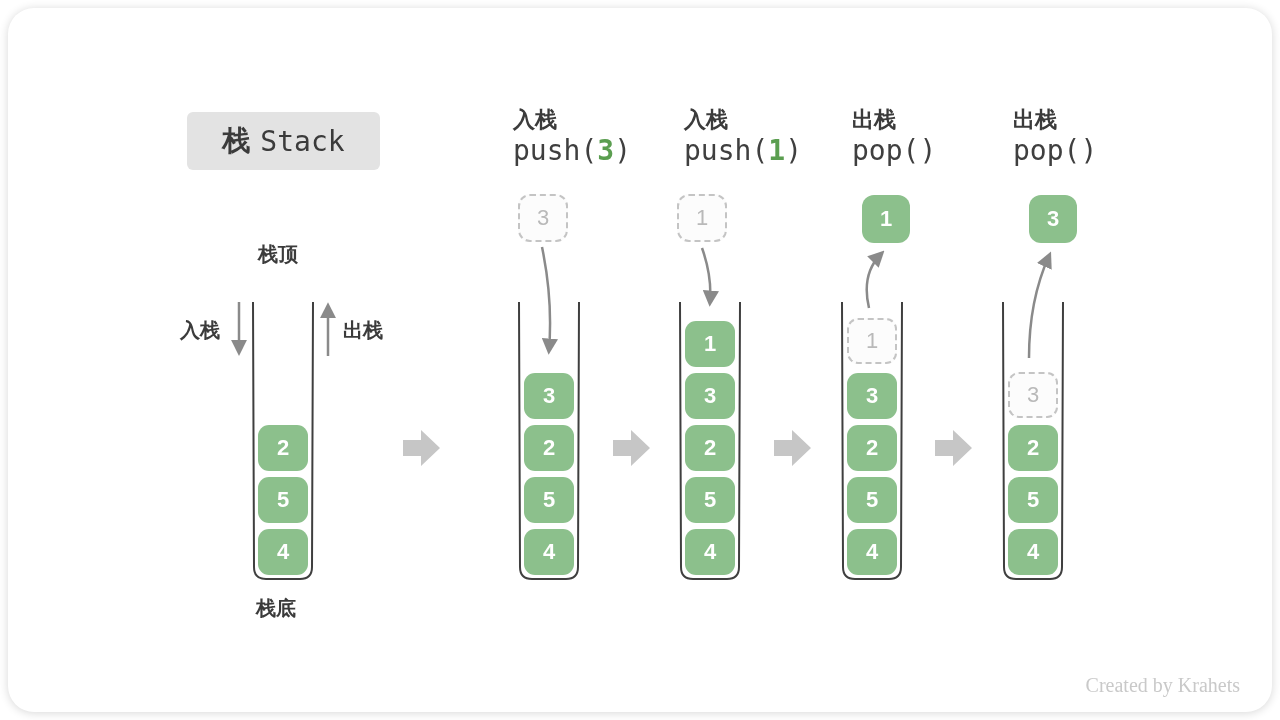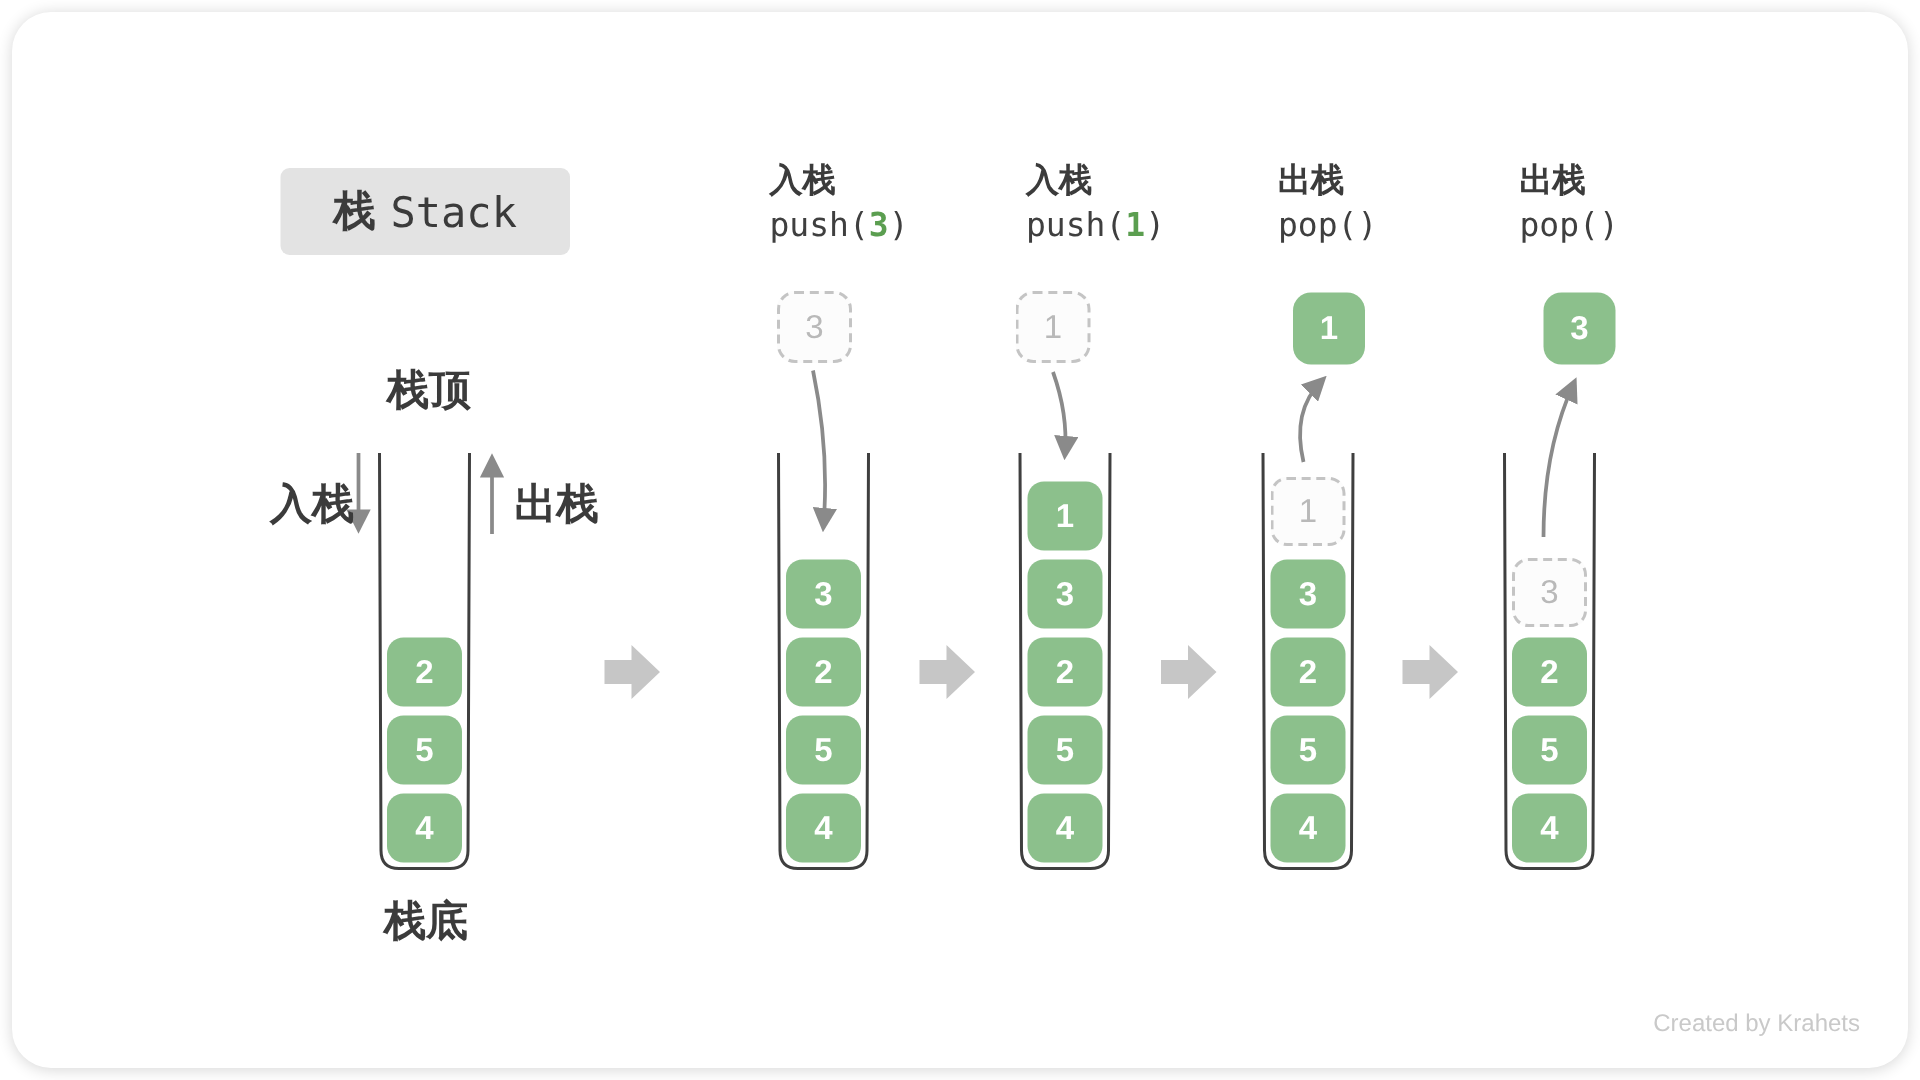--- a/index.html
+++ b/index.html
@@ -19,45 +19,45 @@
     background: #e3e3e3; border-radius: 6px;
     display: flex; align-items: center; justify-content: center;
     color: #3b3b3b; font-size: 28px;
   }
   .title-box .zh { font-weight: bold; }
   .title-box .en { font-family: "DejaVu Sans Mono", monospace; margin-left: 10px; }
 
   .col-header { position: absolute; top: 106px; color: #3b3b3b; }
   .col-header .hdr-label { font-size: 22px; font-weight: bold; line-height: 28px; }
   .col-header .hdr-code {
-    font-family: "DejaVu Sans Mono", monospace; font-size: 22px; line-height: 34px;
+    font-family: "DejaVu Sans Mono", monospace; font-size: 28px; line-height: 34px;
     color: #3f3f3f;
   }
   .col-header .hdr-code .arg { color: #5b9e50; font-weight: bold; }
 
-  .zh-label { position: absolute; color: #3b3b3b; font-size: 28px; font-weight: bold; }
+  .zh-label { position: absolute; color: #3b3b3b; font-size: 20px; font-weight: bold; }
 
   .cell {
     position: absolute; width: 50px; height: 46px;
     background: #8cc08c; border-radius: 11px;
     display: flex; align-items: center; justify-content: center;
     color: #ffffff; font-size: 22px; font-weight: bold;
   }
   .cell.floating { width: 48px; height: 48px; border-radius: 12px; }
   .ghost {
     position: absolute; width: 50px; height: 46px;
     background: #fcfcfc; border: 2px dashed #c4c4c4; border-radius: 11px;
     display: flex; align-items: center; justify-content: center;
     color: #b9b9b9; font-size: 22px;
   }
   .ghost.floating { width: 50px; height: 48px; border-radius: 12px; }
 
   .credit {
     position: absolute; right: 40px; top: 674px;
-    font-family: Liberation Sans, sans-serif; font-size: 16px; color: #c9c9c9;
+    font-family: Liberation Serif, serif; font-size: 20px; color: #c9c9c9;
   }
 </style>
 </head>
 <body>
 
 <div class="card"></div>
 
 <svg class="layer" viewBox="0 0 1280 720">
   <defs>
     <marker id="arrow" viewBox="0 0 10 10" refX="7" refY="5" markerWidth="6.5" markerHeight="6.5" orient="auto-start-reverse">

